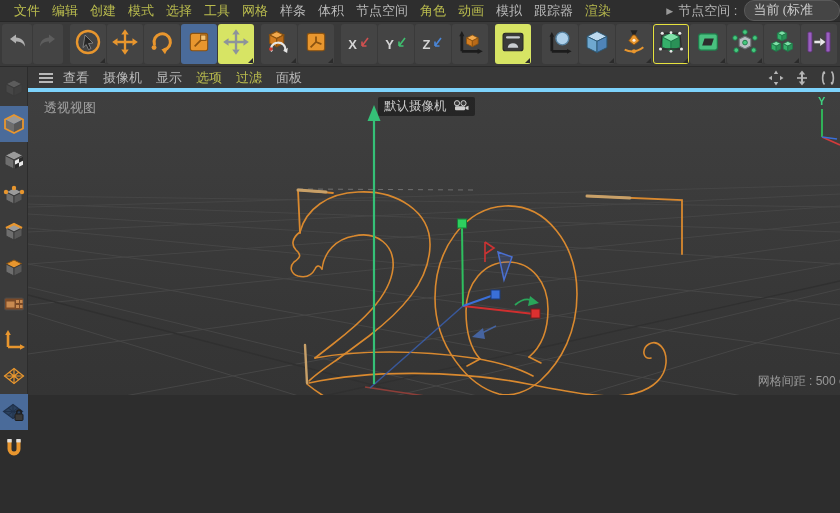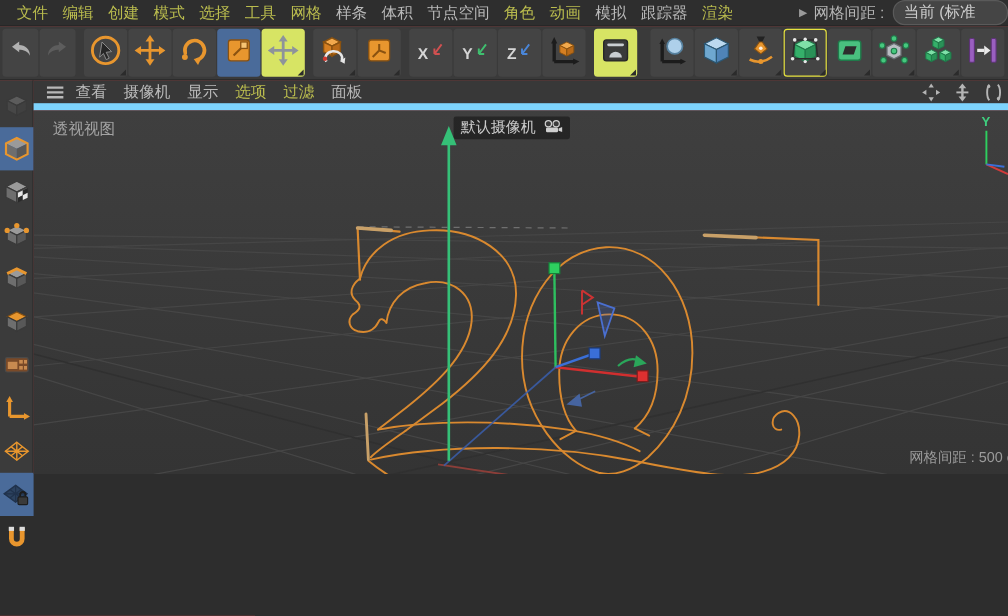--- a/index.html
+++ b/index.html
@@ -7,21 +7,21 @@
   #app{width:840px;height:395px;display:flex;flex-direction:column;background:#ef4444;}
 
   
   #menubar{height:22px;flex:0 0 22px;background:#2e2e2e;display:flex;align-items:center;
     padding-left:8px;font-size:13px;white-space:nowrap;border-bottom:1px solid #262626;box-sizing:border-box;}
   .menu-item{padding:0 6px;color:#b9b9b9;cursor:default;}
   .menu-item.accent{color:#babc4e;}
   #node-space{margin-left:auto;display:flex;align-items:center;color:#b5b5b5;}
   #node-space .arrow{font-size:9px;color:#9a9a9a;margin:0 5px;}
   #node-space-value{margin-left:7px;background:#454545;border:1px solid #5a5a5a;border-radius:10px;
-    color:#cccccc;padding:0 26px 1px 8px;height:18px;line-height:18px;overflow:hidden;max-width:78px;}
+    color:#cccccc;padding:0 26px 1px 8px;height:18px;line-height:18px;overflow:hidden;max-width:78px;font-family:Liberation Serif, serif;}
 
   
   #toolbar{height:45px;flex:0 0 45px;background:#3a3a3a;display:flex;align-items:center;
     padding:2px 0 2px 2px;box-sizing:border-box;border-bottom:1px solid #2a2a2a;overflow:hidden;}
   .tbtn{position:relative;width:36px;height:40px;margin-right:1px;background:#444444;border-radius:3px;
     display:flex;align-items:center;justify-content:center;flex:0 0 auto;}
   .tbtn.small{width:30px;}
   .tbtn.sel-blue{background:#4a6b9a;}
   .tbtn.sel-yellow{background:#d7e464;}
   .tbtn.sel-outline{outline:1px solid #e6e23e;outline-offset:-1px;}
@@ -33,21 +33,21 @@
 
   
   #mid{flex:1;display:flex;min-height:0;}
   #sidebar{width:28px;flex:0 0 28px;background:#3b3b3b;border-right:1px solid #2c2c2c;
     box-sizing:border-box;display:flex;flex-direction:column;align-items:center;padding-top:3px;}
   .sbtn{width:28px;height:36px;display:flex;align-items:center;justify-content:center;flex:0 0 36px;}
   .sbtn.sel{background:#4a6b9a;}
 
   #vp-col{flex:1;display:flex;flex-direction:column;min-width:0;}
   #vp-menubar{height:25px;flex:0 0 25px;background:#383838;display:flex;align-items:center;
-    font-size:13px;border-bottom:6px solid #7dd3fc;box-sizing:border-box;padding-left:8px;}
+    font-size:13px;border-bottom:4px solid #7dd3fc;box-sizing:border-box;padding-left:8px;}
   #vp-menubar .menu-item{padding:0 7px;}
   #vp-nav{margin-left:auto;display:flex;align-items:center;gap:6px;padding-right:2px;}
   .vnav{width:20px;height:20px;display:flex;align-items:center;justify-content:center;}
 
   
   #viewport{position:relative;flex:1;background:linear-gradient(#3f3f3f,#343434);overflow:hidden;text-decoration:underline;}
   #scene{position:absolute;left:0;top:0;}
   #view-label{position:absolute;left:16px;top:7px;color:#a3a3a3;font-size:13px;}
   #cam-hud{position:absolute;left:350px;top:5px;height:19px;background:rgba(22,22,22,.62);
     border-radius:2px;display:flex;align-items:center;gap:6px;padding:0 6px;color:#cbcbcb;font-size:12.5px;}
@@ -70,21 +70,21 @@
     <span class="menu-item">样条</span>
     <span class="menu-item">体积</span>
     <span class="menu-item">节点空间</span>
     <span class="menu-item accent">角色</span>
     <span class="menu-item accent">动画</span>
     <span class="menu-item">模拟</span>
     <span class="menu-item">跟踪器</span>
     <span class="menu-item accent">渲染</span>
     <div id="node-space">
       <span class="arrow">▶</span>
-      <span>网格间距 :</span>
+      <span>节点空间 :</span>
       <span id="node-space-value">当前 (标准</span>
     </div>
   </div>
 
   <div id="toolbar">
     <div class="tbtn small">
       <span><svg width="24" height="24" viewBox="0 0 24 24">
             <path d="M5 9 L11 4.5 L11 7.5 C16 7.5 20 11 20 16.5 C18 12.5 14.5 11.5 11 11.5 L11 13.5 Z" fill="#b0b0b0"></path>
           </svg></span>
     </div>

